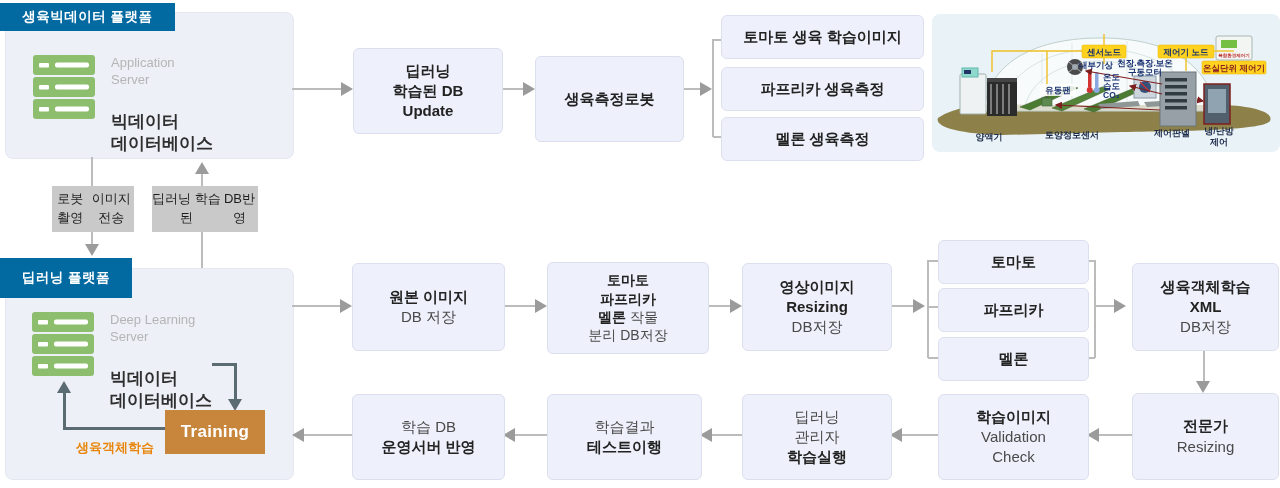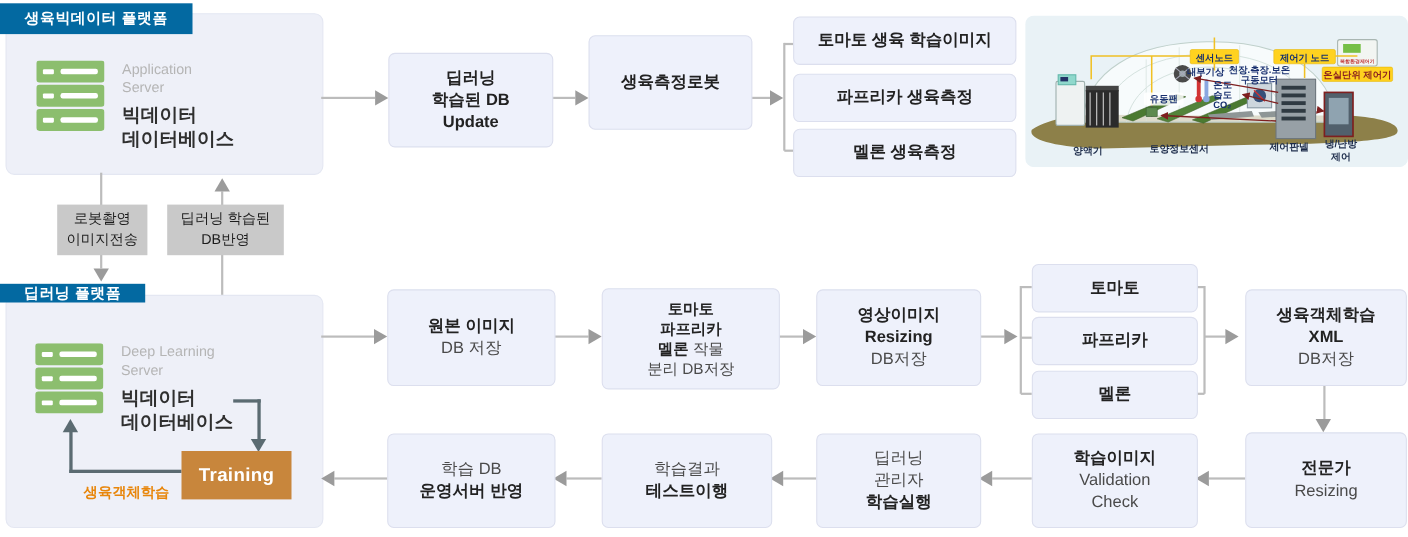--- a/index.html
+++ b/index.html
@@ -13,36 +13,36 @@
   .phead{position:absolute;background:#0369a1;color:#fff;font-weight:700;font-size:13.5px;
          display:flex;align-items:center;justify-content:center;z-index:5;letter-spacing:.5px;}
   
   .box{position:absolute;background:#eef1fb;border:1px solid #dcdfee;border-radius:6px;
        display:flex;flex-direction:column;align-items:center;justify-content:center;
        text-align:center;color:#4a4a4a;font-size:15px;line-height:1.35;z-index:3;}
   .box .b{font-weight:700;color:#222;}
   .box.small4{font-size:14px;line-height:1.32;}
   
   .graybox{position:absolute;background:#c9c9c9;color:#1d1d1d;font-size:13px;line-height:1.45;
-       display:flex;flex-direction:column;align-items:center;justify-content:center;text-align:center;z-index:4;}
+       display:flex;align-items:center;justify-content:center;text-align:center;z-index:4;}
   
   .hline{position:absolute;height:2px;background:#bcbcbc;z-index:1;}
   .vline{position:absolute;width:2px;background:#bcbcbc;z-index:1;}
   .ah-r{position:absolute;width:0;height:0;border-top:7px solid transparent;border-bottom:7px solid transparent;border-left:12px solid #9b9b9b;z-index:2;}
   .ah-l{position:absolute;width:0;height:0;border-top:7px solid transparent;border-bottom:7px solid transparent;border-right:12px solid #9b9b9b;z-index:2;}
   .ah-d{position:absolute;width:0;height:0;border-left:7px solid transparent;border-right:7px solid transparent;border-top:12px solid #9b9b9b;z-index:2;}
   .ah-u{position:absolute;width:0;height:0;border-left:7px solid transparent;border-right:7px solid transparent;border-bottom:12px solid #9b9b9b;z-index:2;}
   .dk{background:#5b6b72;z-index:2;}
   .ah-d.dkh{border-top-color:#5b6b72;}
   .ah-u.dkh{border-bottom-color:#5b6b72;}
   
   .server{position:absolute;display:flex;gap:16px;z-index:4;}
   .srv-text{display:flex;flex-direction:column;}
   .srv-role{color:#b5b5b5;font-size:13px;line-height:1.28;}
-  .srv-title{color:#2f2f2f;font-weight:700;font-size:17px;line-height:1.3;margin-top:6px;}
+  .srv-title{color:#2f2f2f;font-weight:700;font-size:17px;line-height:1.3;margin-top:23px;}
   .training{position:absolute;background:#c8863c;color:#fff;font-weight:700;font-size:17px;
        display:flex;align-items:center;justify-content:center;z-index:4;letter-spacing:.3px;}
   .looplabel{position:absolute;color:#e8860b;font-weight:700;font-size:13px;z-index:4;}
   .gh{position:absolute;z-index:3;}
 </style>
 </head>
 <body>
 
 <div class="platform" style="left:5px;top:12px;width:287px;height:145px;"></div>
 <div class="phead" style="left:0;top:3px;width:175px;height:28px;">
@@ -66,21 +66,21 @@
       <div>Server</div>
     </div>
     <div class="srv-title">
       <div>빅데이터</div>
       <div>데이터베이스</div>
     </div>
   </div>
 </div>
 
 <div class="platform" style="left:5px;top:268px;width:287px;height:210px;"></div>
-<div class="phead" style="left:0;top:258px;width:132px;height:17px;">
+<div class="phead" style="left:0;top:258px;width:132px;height:40px;">
   <span>딥러닝 플랫폼</span>
 </div>
 <div class="server" style="left:32px;top:312px;">
   <svg width="62" height="64" viewBox="0 0 62 64">
     <rect x="0" y="0" width="62" height="20" rx="3" fill="#8cbe6e"></rect>
     <rect x="0" y="22" width="62" height="20" rx="3" fill="#8cbe6e"></rect>
     <rect x="0" y="44" width="62" height="20" rx="3" fill="#8cbe6e"></rect>
     <rect x="6" y="8" width="10" height="4.5" rx="1" fill="#fff"></rect>
       <rect x="22" y="7.5" width="34" height="5" rx="2" fill="#fff"></rect>
     <rect x="6" y="30" width="10" height="4.5" rx="1" fill="#fff"></rect>
@@ -126,21 +126,21 @@
 
 <div class="hline" style="left:292px;top:88px;width:49px;"></div>
 <div class="ah-r" style="left:341px;top:82px;"></div>
 <div class="box" style="left:353px;top:48px;width:148px;height:84px;">
   <div class="b">딥러닝</div>
   <div class="b">학습된 DB</div>
   <div class="b">Update</div>
 </div>
 <div class="hline" style="left:501px;top:88px;width:22px;"></div>
 <div class="ah-r" style="left:523px;top:82px;"></div>
-<div class="box" style="left:535px;top:32px;width:147px;height:84px;text-align:center;">
+<div class="box" style="left:535px;top:56px;width:147px;height:84px;text-align:center;">
   <div class="b">생육측정로봇</div>
 </div>
 <div class="hline" style="left:682px;top:88px;width:18px;"></div>
 <div class="ah-r" style="left:700px;top:82px;"></div>
 <div class="vline" style="left:712px;top:39px;height:98px;"></div>
 <div class="hline" style="left:713px;top:39px;width:8px;"></div>
 <div class="hline" style="left:713px;top:136px;width:8px;"></div>
 <div class="box" style="left:721px;top:15px;width:201px;height:42px;">
   <div class="b">토마토 생육 학습이미지</div>
 </div>

